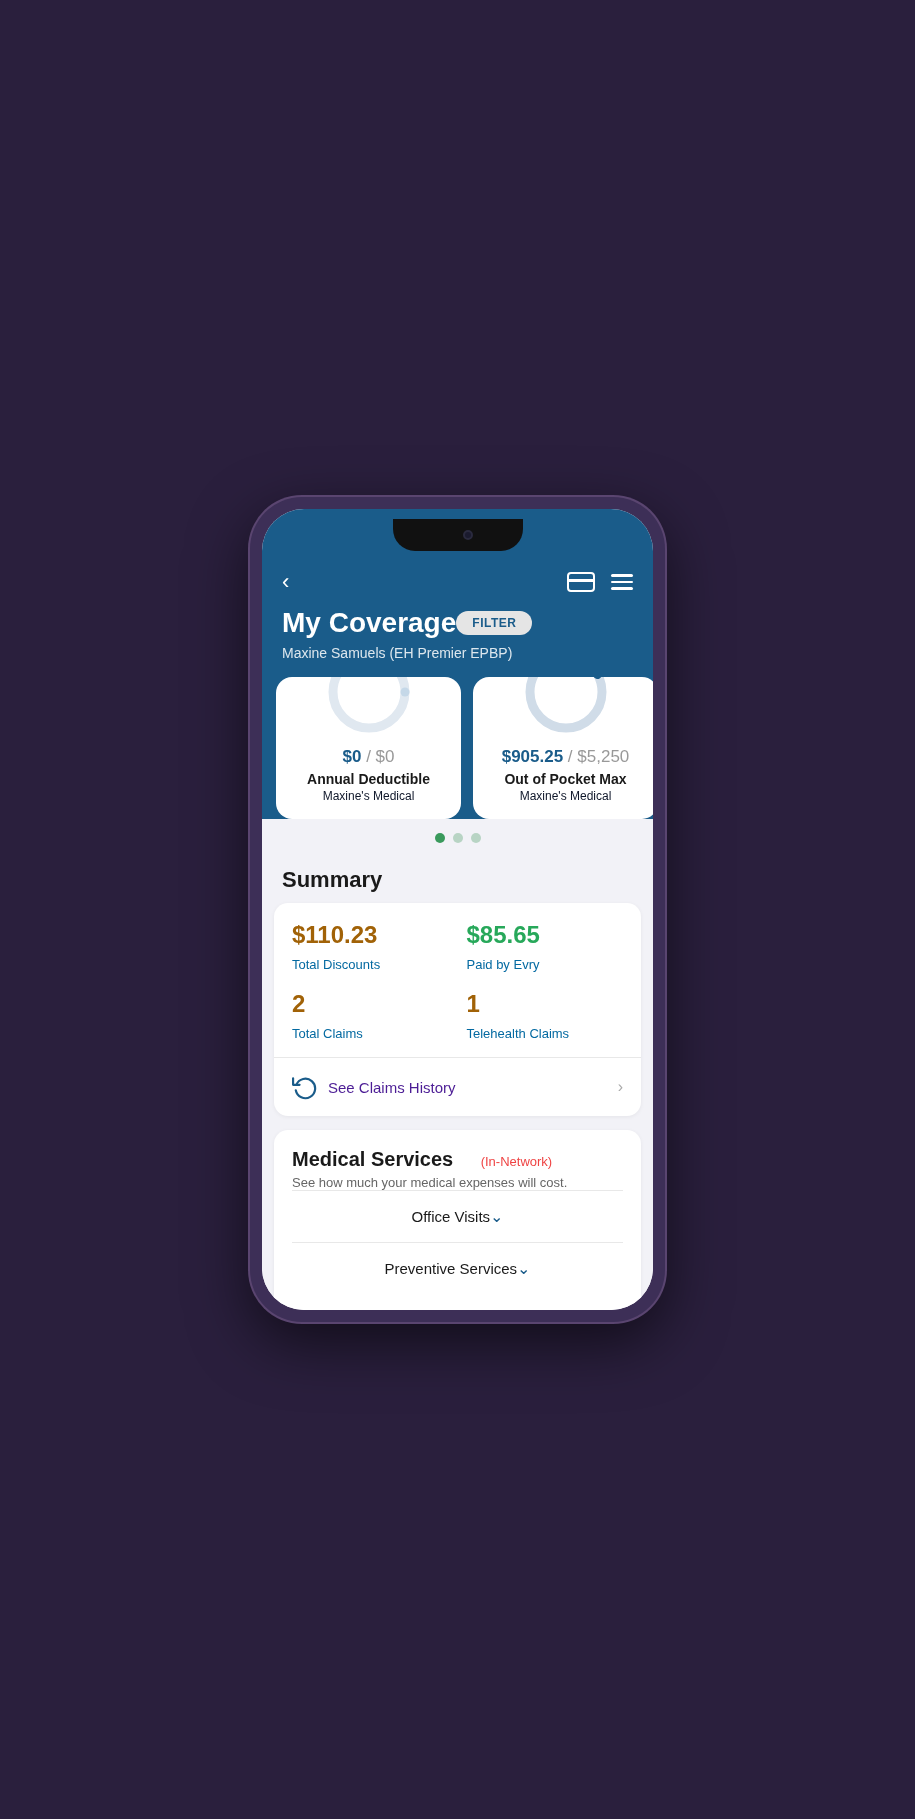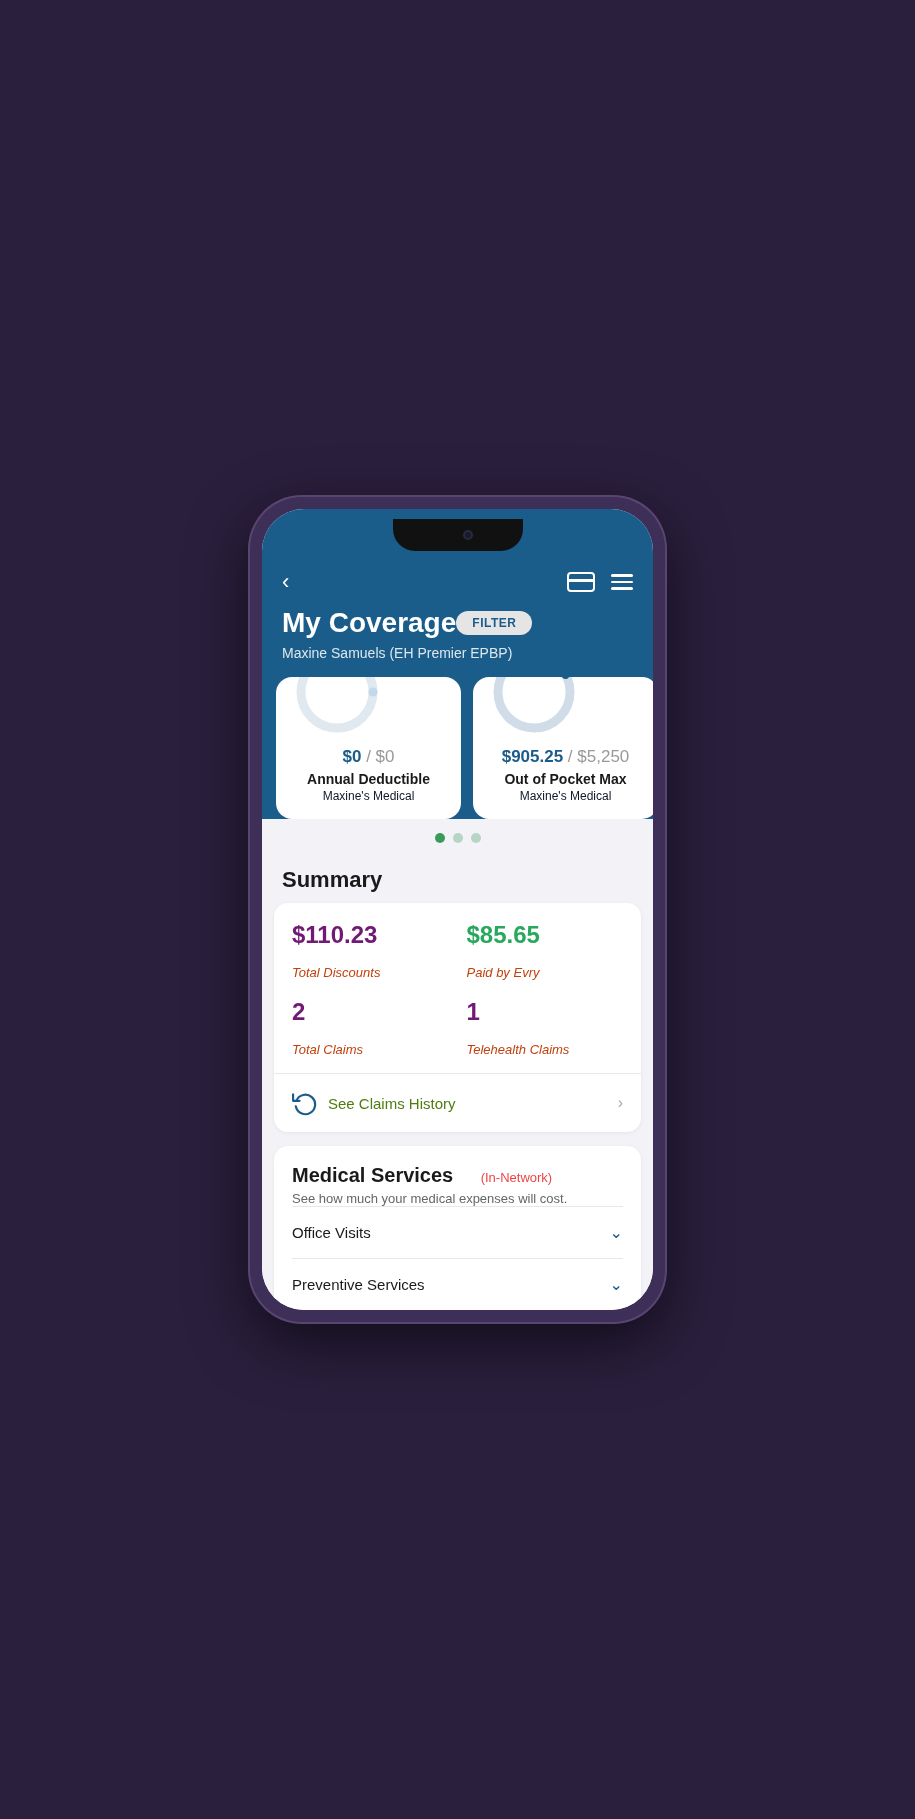--- a/index.html
+++ b/index.html
@@ -188,20 +188,21 @@
     }
 
     .coverage-card {
       background: white;
       border-radius: 16px;
       padding: 20px 16px 16px 16px;
       min-width: 185px;
       flex: 1;
       display: flex;
       flex-direction: column;
+      align-items: center;
       position: relative;
       margin-top: 0;
     }
 
     .donut-container {
       width: 90px;
       height: 90px;
       position: relative;
       margin-top: -50px;
       margin-bottom: 10px;
@@ -291,32 +292,31 @@
       grid-template-columns: 1fr 1fr;
       gap: 18px;
       margin-bottom: 16px;
     }
 
     .summary-item {}
 
     .summary-value {
       font-size: 24px;
       font-weight: 700;
-      color: #701a75;
+      color: #a16207;
     }
 
     .summary-value.green {
       color: #27a85a;
     }
 
     .summary-desc {
       font-size: 13px;
-      color: #c2410c;
-      margin-top: 16px;
-      font-style: italic;
+      color: #0369a1;
+      margin-top: 8px;
     }
 
     .divider {
       height: 1px;
       background: #e8e8e8;
       margin: 0 -18px;
     }
 
     .claims-history-row {
       display: flex;
@@ -333,21 +333,21 @@
     }
 
     .history-icon {
       width: 26px;
       height: 26px;
       color: #1a5c8a;
     }
 
     .claims-history-text {
       font-size: 15px;
-      color: #4d7c0f;
+      color: #4c1d95;
       font-weight: 500;
     }
 
     .chevron-right {
       color: #aaa;
       font-size: 16px;
     }
 
     
     .medical-services-card {
@@ -374,21 +374,21 @@
 
     .medical-services-desc {
       font-size: 13px;
       color: #666;
       margin-top: 4px;
     }
 
     .service-row {
       display: flex;
       align-items: center;
-      justify-content: space-between;
+      justify-content: center;
       padding: 16px 0;
       border-top: 1px solid #e8e8e8;
       cursor: pointer;
     }
 
     .service-row:first-of-type {
       border-top: none;
     }
 
     .service-name {

